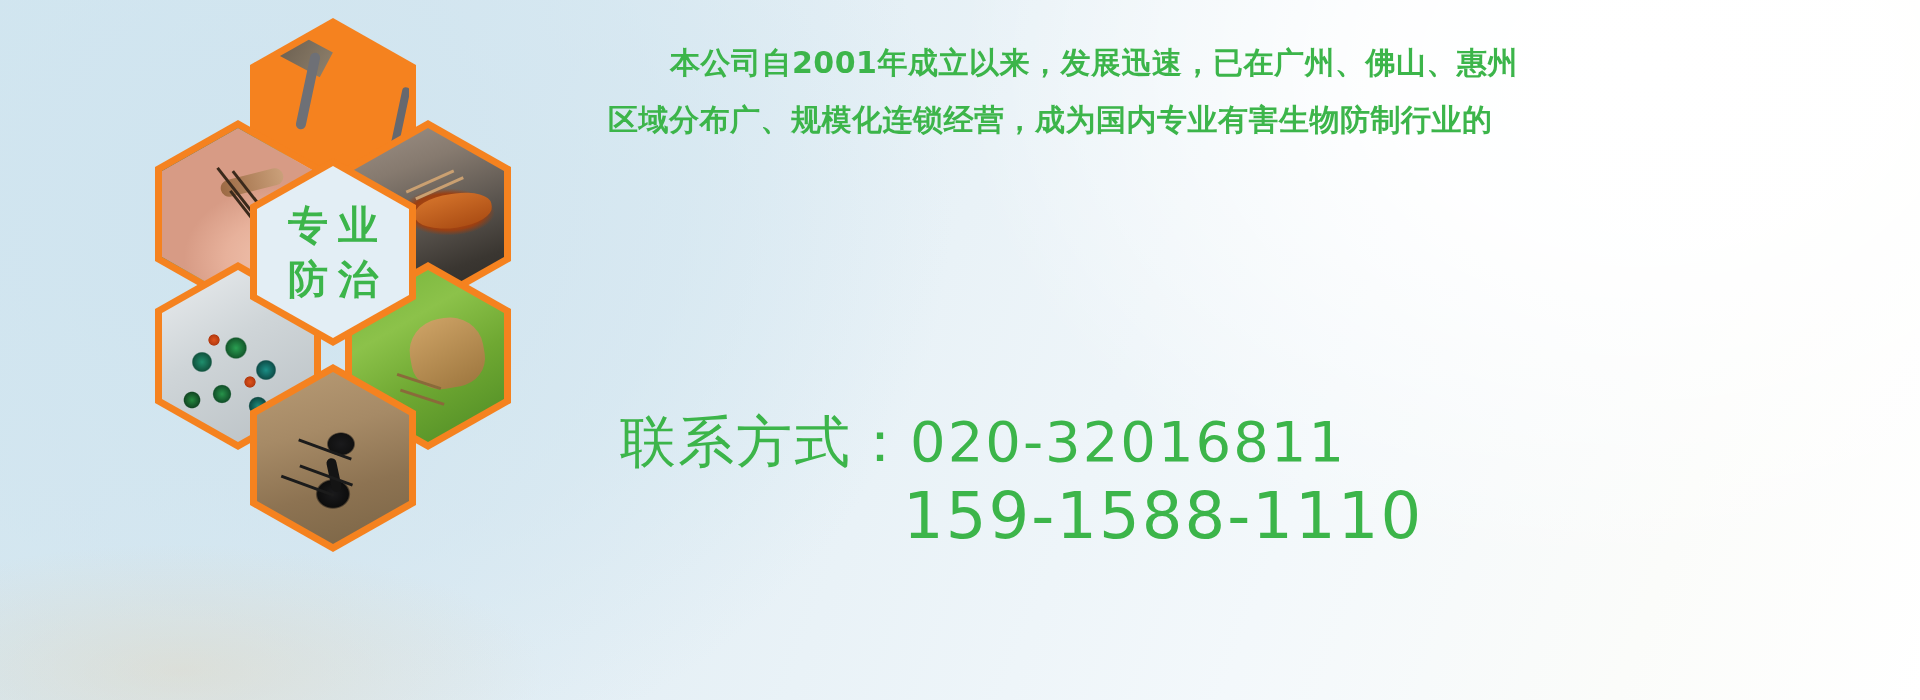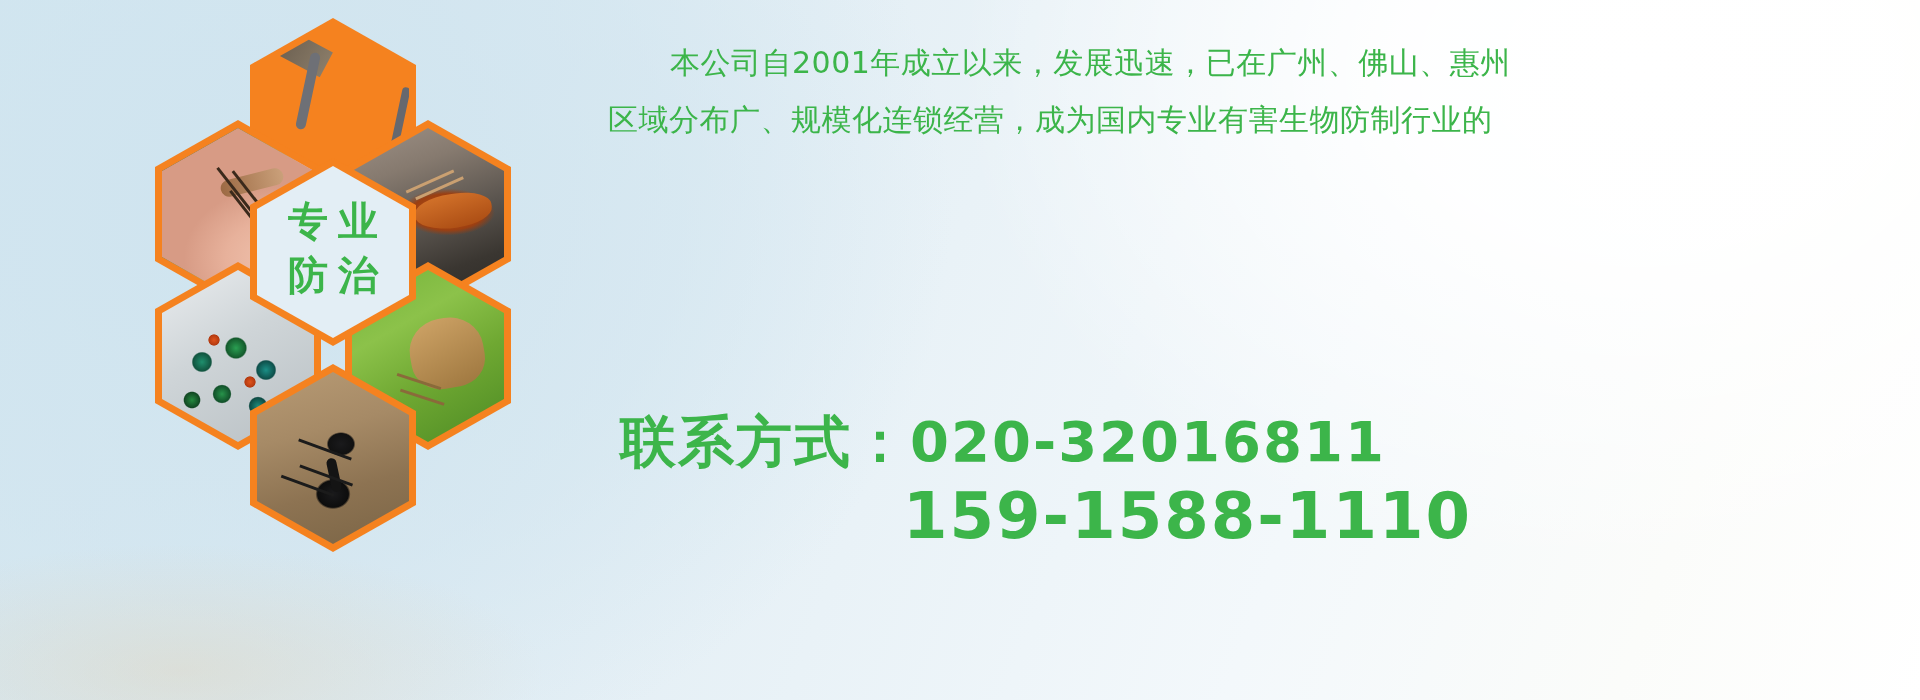--- a/index.html
+++ b/index.html
@@ -35,21 +35,21 @@
     overflow:hidden;
   }
   .hex .inner .art{position:absolute;inset:0;}
 
   .hex.center{background:#f5821f;}
   .hex.center .inner{background:#e3eef5;display:flex;flex-direction:column;
     align-items:center;justify-content:center;gap:14px;}
   .comb-word{
     color:#3cb54a;font-weight:700;font-size:40px;letter-spacing:10px;
     text-indent:10px;line-height:1;white-space:nowrap;
-    font-family:Liberation Mono, monospace;
+    font-family:Liberation Sans, sans-serif;
   }
 
   
   .h-top      {left:180px; top:10px;}
   .h-upright  {left:275px; top:112px;}
   .h-left     {left:85px;  top:112px;}
   .h-center   {left:180px; top:150px;}
   .h-lowleft  {left:85px;  top:254px;}
   .h-lowright {left:275px; top:254px;}
   .h-bottom   {left:180px; top:356px;}
@@ -139,30 +139,30 @@
   }
   .art.stinkbug:after{
     content:"";position:absolute;left:44px;top:110px;width:46px;height:3px;
     background:#8a6a3a;transform:rotate(18deg);
     box-shadow:8px 14px 0 0 #8a6a3a;
   }
 
   
   .paragraph{
     position:absolute;left:608px;top:34px;width:1300px;
-    color:#3cb54a;font-weight:400;font-size:30px;line-height:57px;
+    color:#3cb54a;font-weight:700;font-size:30px;line-height:57px;
     letter-spacing:0.5px;
     font-family:"DejaVu Sans","Liberation Sans",sans-serif;
   }
   .paragraph .ln{white-space:nowrap;display:block;}
   .paragraph .ln.first{text-indent:62px;}
 
   .contact{
     position:absolute;left:620px;top:405px;width:1300px;
-    color:#3cb54a;font-weight:700;
+    color:#3cb54a;font-weight:400;
     font-family:"DejaVu Sans","Liberation Sans",sans-serif;
   }
   .contact .row1{font-size:56px;line-height:74px;white-space:nowrap;letter-spacing:2px;}
   .contact .row2{font-size:64px;line-height:74px;white-space:nowrap;letter-spacing:2px;padding-left:283px;}
 </style>
 </head>
 <body>
 
 <div id="stage">
 

